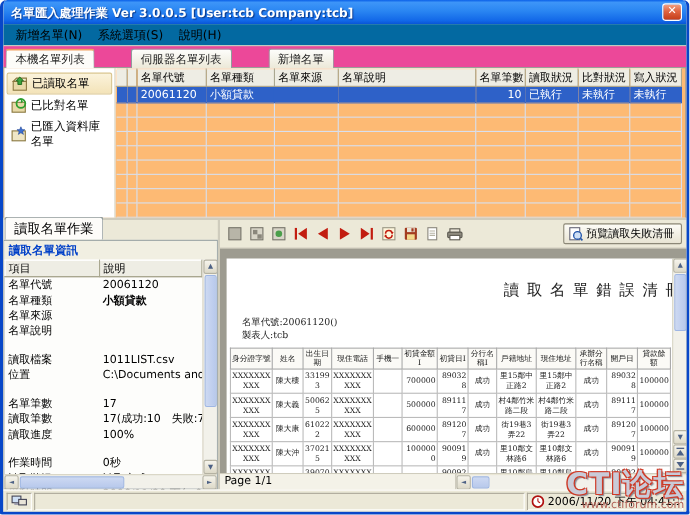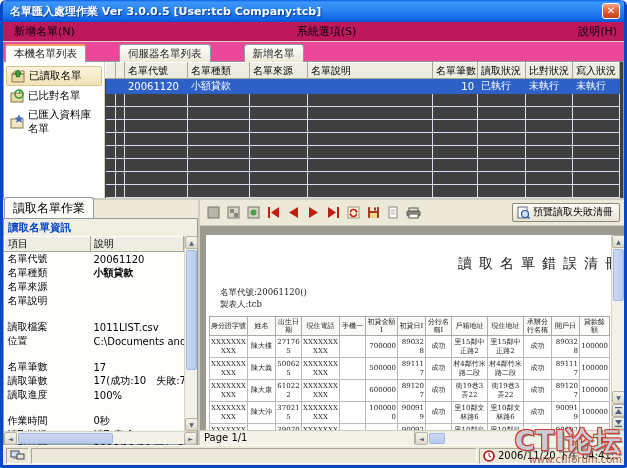--- a/index.html
+++ b/index.html
@@ -15,34 +15,34 @@
     color:#fff; font-weight:bold; font-size:11px; padding:0 4px 0 7px;
     border-radius:4px 4px 0 0; text-shadow:1px 1px 1px #0b3a8c;gap:10px; }
   .titlebar .ttl { flex:1; white-space:nowrap; overflow:hidden; }
   .btn-close { width:18px; height:16px; border:1px solid #fff; border-radius:3px;
     background:linear-gradient(180deg,#f2a183,#e06441 45%,#c43c18);
     color:#fff; font-size:10px; font-weight:bold; line-height:14px; text-align:center;
     text-shadow:none; }
 
   
   .menubar { height:20px; flex:0 0 20px; display:flex; align-items:center;
-    background:#be185d; border-bottom:1px solid #d8d4c4; padding-left:4px;justify-content:space-between; }
+    background:#0369a1; border-bottom:1px solid #d8d4c4; padding-left:4px; }
   .menu-item { padding:2px 7px; color:#000; }
 
   
   .tabrow { height:19px; flex:0 0 19px; display:flex; align-items:flex-end;
     padding-left:2px; background:#ec4899;gap:32px; }
   .tab { border:1px solid #919b9c; border-bottom:none; border-radius:3px 3px 0 0;
     padding:2px 8px 1px; margin-right:1px; font-size:10.5px;
     background:linear-gradient(180deg,#fdfdfb,#ece9d8); position:relative; top:1px; color:#222; }
   .tab.active { background:#fdfcf9; border-top:2px solid #f0a161; padding-top:1px; z-index:2; }
 
   
   .upper { flex:0 0 131px; display:flex; border:1px solid #919b9c; border-bottom:none;
-    background:#404040; }
+    background:#fdba74; }
   .sidebar { width:101px; border-right:1px solid #d5d2c2; background:#fff; padding-top:3px; }
   .side-item { display:flex; align-items:center; gap:3px; padding:2px 2px 2px 4px;
     font-size:10.5px; margin:1px 2px; }
   .side-item.selected { background:linear-gradient(180deg,#fbf3dc,#f3e3b8);
     border:1px solid #d9c48b; border-radius:2px; }
   .grid-wrap { flex:1; overflow:hidden; }
   table.main-grid { border-collapse:collapse; table-layout:fixed; width:514px; font-size:10px; }
   table.main-grid th { height:16px; background:#eeede4; font-weight:normal; text-align:left;
     padding:0 3px; border:1px solid; border-color:#ffffff #a9a790 #a9a790 #ffffff;
     overflow:hidden; white-space:nowrap; }
@@ -529,21 +529,21 @@
                   <th>現住地址</th>
                   <th>承辦分行名稱</th>
                   <th>開戶日</th>
                   <th>貸款餘額</th>
                 </tr>
               </thead>
               <tbody>
                 <tr>
                   <td>XXXXXXXXXX</td>
                   <td>陳大樓</td>
-                  <td>271765</td>
+                  <td>331993</td>
                   <td>XXXXXXXXXX</td>
                   <td>&nbsp;</td>
                   <td>700000</td>
                   <td>890328</td>
                   <td>成功</td>
                   <td>里15鄰中正路2</td>
                   <td>里15鄰中正路2</td>
                   <td>成功</td>
                   <td>890328</td>
                   <td>100000</td>

